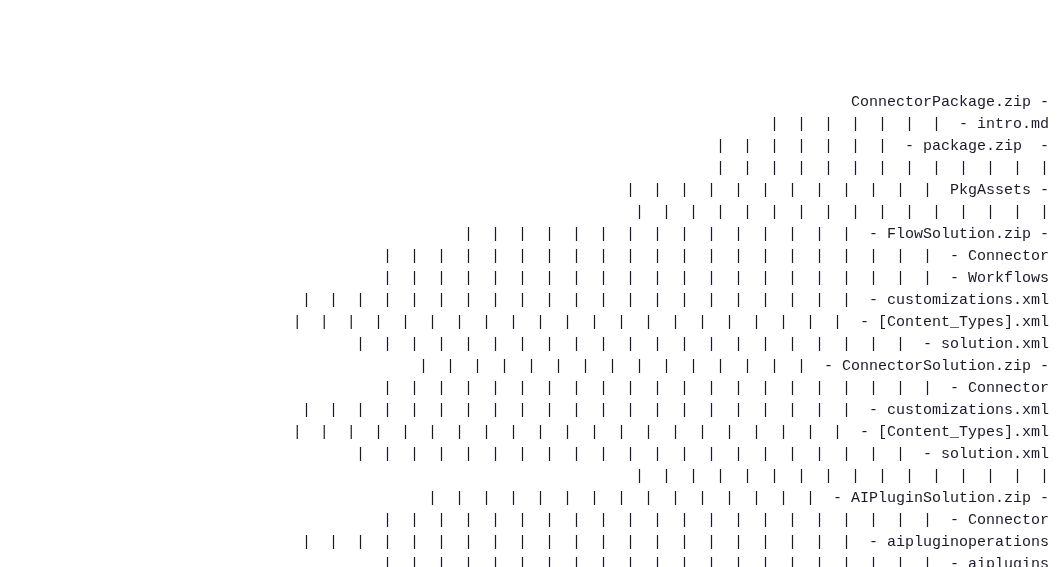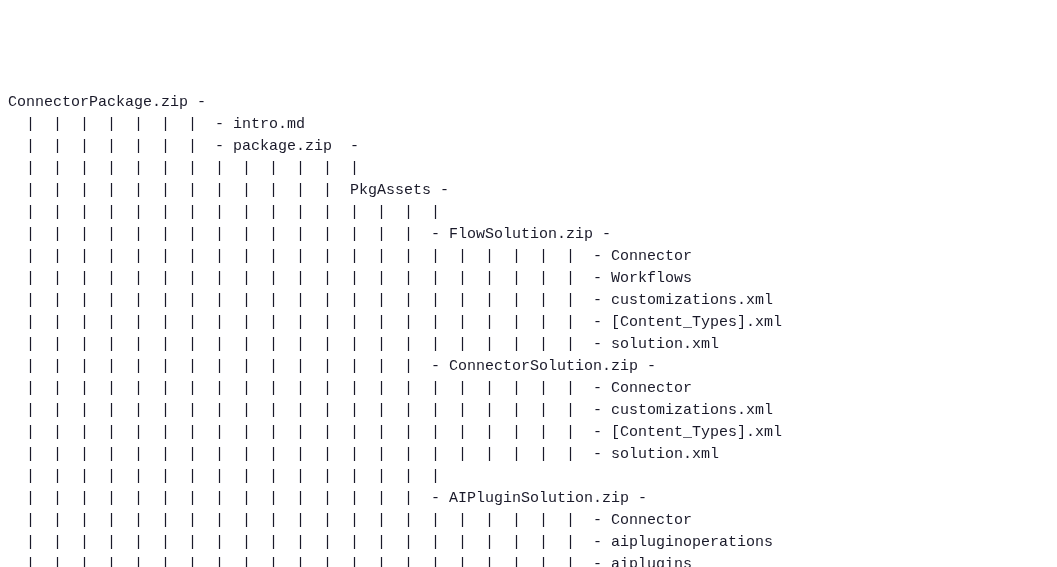--- a/index.html
+++ b/index.html
@@ -6,21 +6,21 @@
     margin: 0;
     padding: 4px 8px;
     font-family: "Consolas", "Courier New", monospace;
     font-size: 15px;
     line-height: 22px;
     color: #1a1a2a;
     background: #fff;
     white-space: pre;
     overflow: hidden;
   }
-  .row { height: 22px; }
+  .row { height: 22px; text-align: right; }
 </style>
 </head>
 <body>
 
 
 
 <div id="tree-container"><div class="row">ConnectorPackage.zip -</div><div class="row">  |  |  |  |  |  |  |  - intro.md</div><div class="row">  |  |  |  |  |  |  |  - package.zip  -</div><div class="row">  |  |  |  |  |  |  |  |  |  |  |  |  |</div><div class="row">  |  |  |  |  |  |  |  |  |  |  |  |  PkgAssets -</div><div class="row">  |  |  |  |  |  |  |  |  |  |  |  |  |  |  |  |</div><div class="row">  |  |  |  |  |  |  |  |  |  |  |  |  |  |  |  - FlowSolution.zip -</div><div class="row">  |  |  |  |  |  |  |  |  |  |  |  |  |  |  |  |  |  |  |  |  |  - Connector</div><div class="row">  |  |  |  |  |  |  |  |  |  |  |  |  |  |  |  |  |  |  |  |  |  - Workflows</div><div class="row">  |  |  |  |  |  |  |  |  |  |  |  |  |  |  |  |  |  |  |  |  |  - customizations.xml</div><div class="row">  |  |  |  |  |  |  |  |  |  |  |  |  |  |  |  |  |  |  |  |  |  - [Content_Types].xml</div><div class="row">  |  |  |  |  |  |  |  |  |  |  |  |  |  |  |  |  |  |  |  |  |  - solution.xml</div><div class="row">  |  |  |  |  |  |  |  |  |  |  |  |  |  |  |  - ConnectorSolution.zip -</div><div class="row">  |  |  |  |  |  |  |  |  |  |  |  |  |  |  |  |  |  |  |  |  |  - Connector</div><div class="row">  |  |  |  |  |  |  |  |  |  |  |  |  |  |  |  |  |  |  |  |  |  - customizations.xml</div><div class="row">  |  |  |  |  |  |  |  |  |  |  |  |  |  |  |  |  |  |  |  |  |  - [Content_Types].xml</div><div class="row">  |  |  |  |  |  |  |  |  |  |  |  |  |  |  |  |  |  |  |  |  |  - solution.xml</div><div class="row">  |  |  |  |  |  |  |  |  |  |  |  |  |  |  |  |</div><div class="row">  |  |  |  |  |  |  |  |  |  |  |  |  |  |  |  - AIPluginSolution.zip -</div><div class="row">  |  |  |  |  |  |  |  |  |  |  |  |  |  |  |  |  |  |  |  |  |  - Connector</div><div class="row">  |  |  |  |  |  |  |  |  |  |  |  |  |  |  |  |  |  |  |  |  |  - aipluginoperations</div><div class="row">  |  |  |  |  |  |  |  |  |  |  |  |  |  |  |  |  |  |  |  |  |  - aiplugins</div></div>
 
 
 

